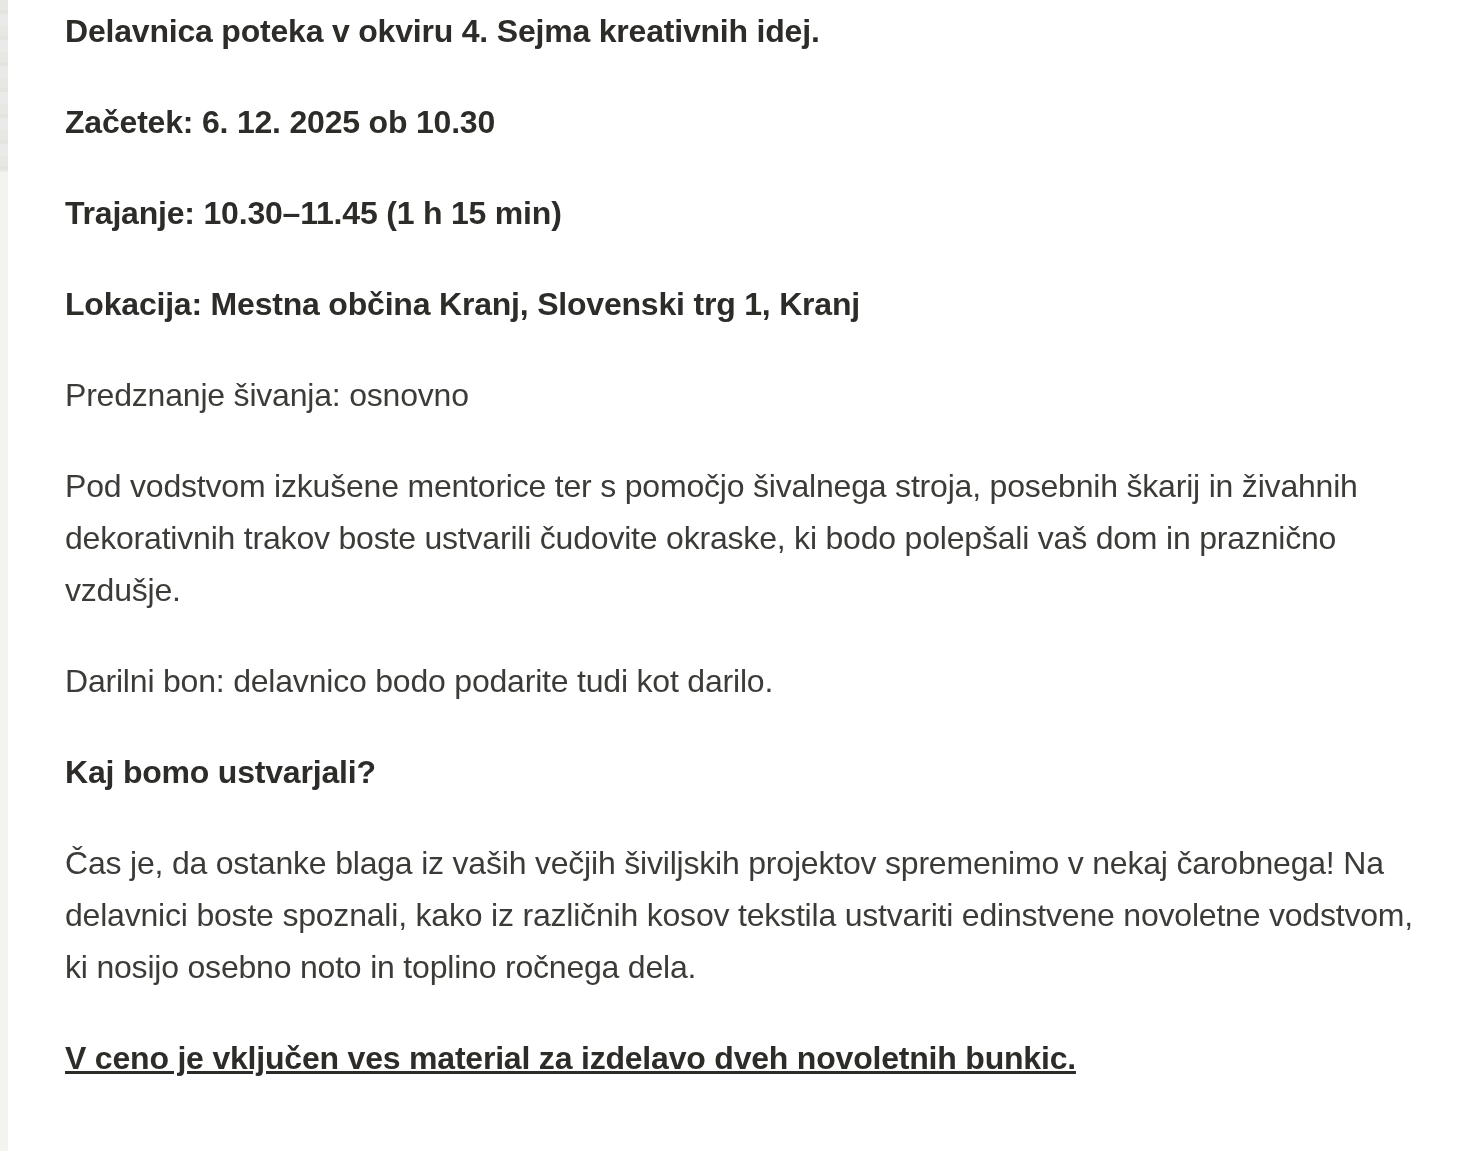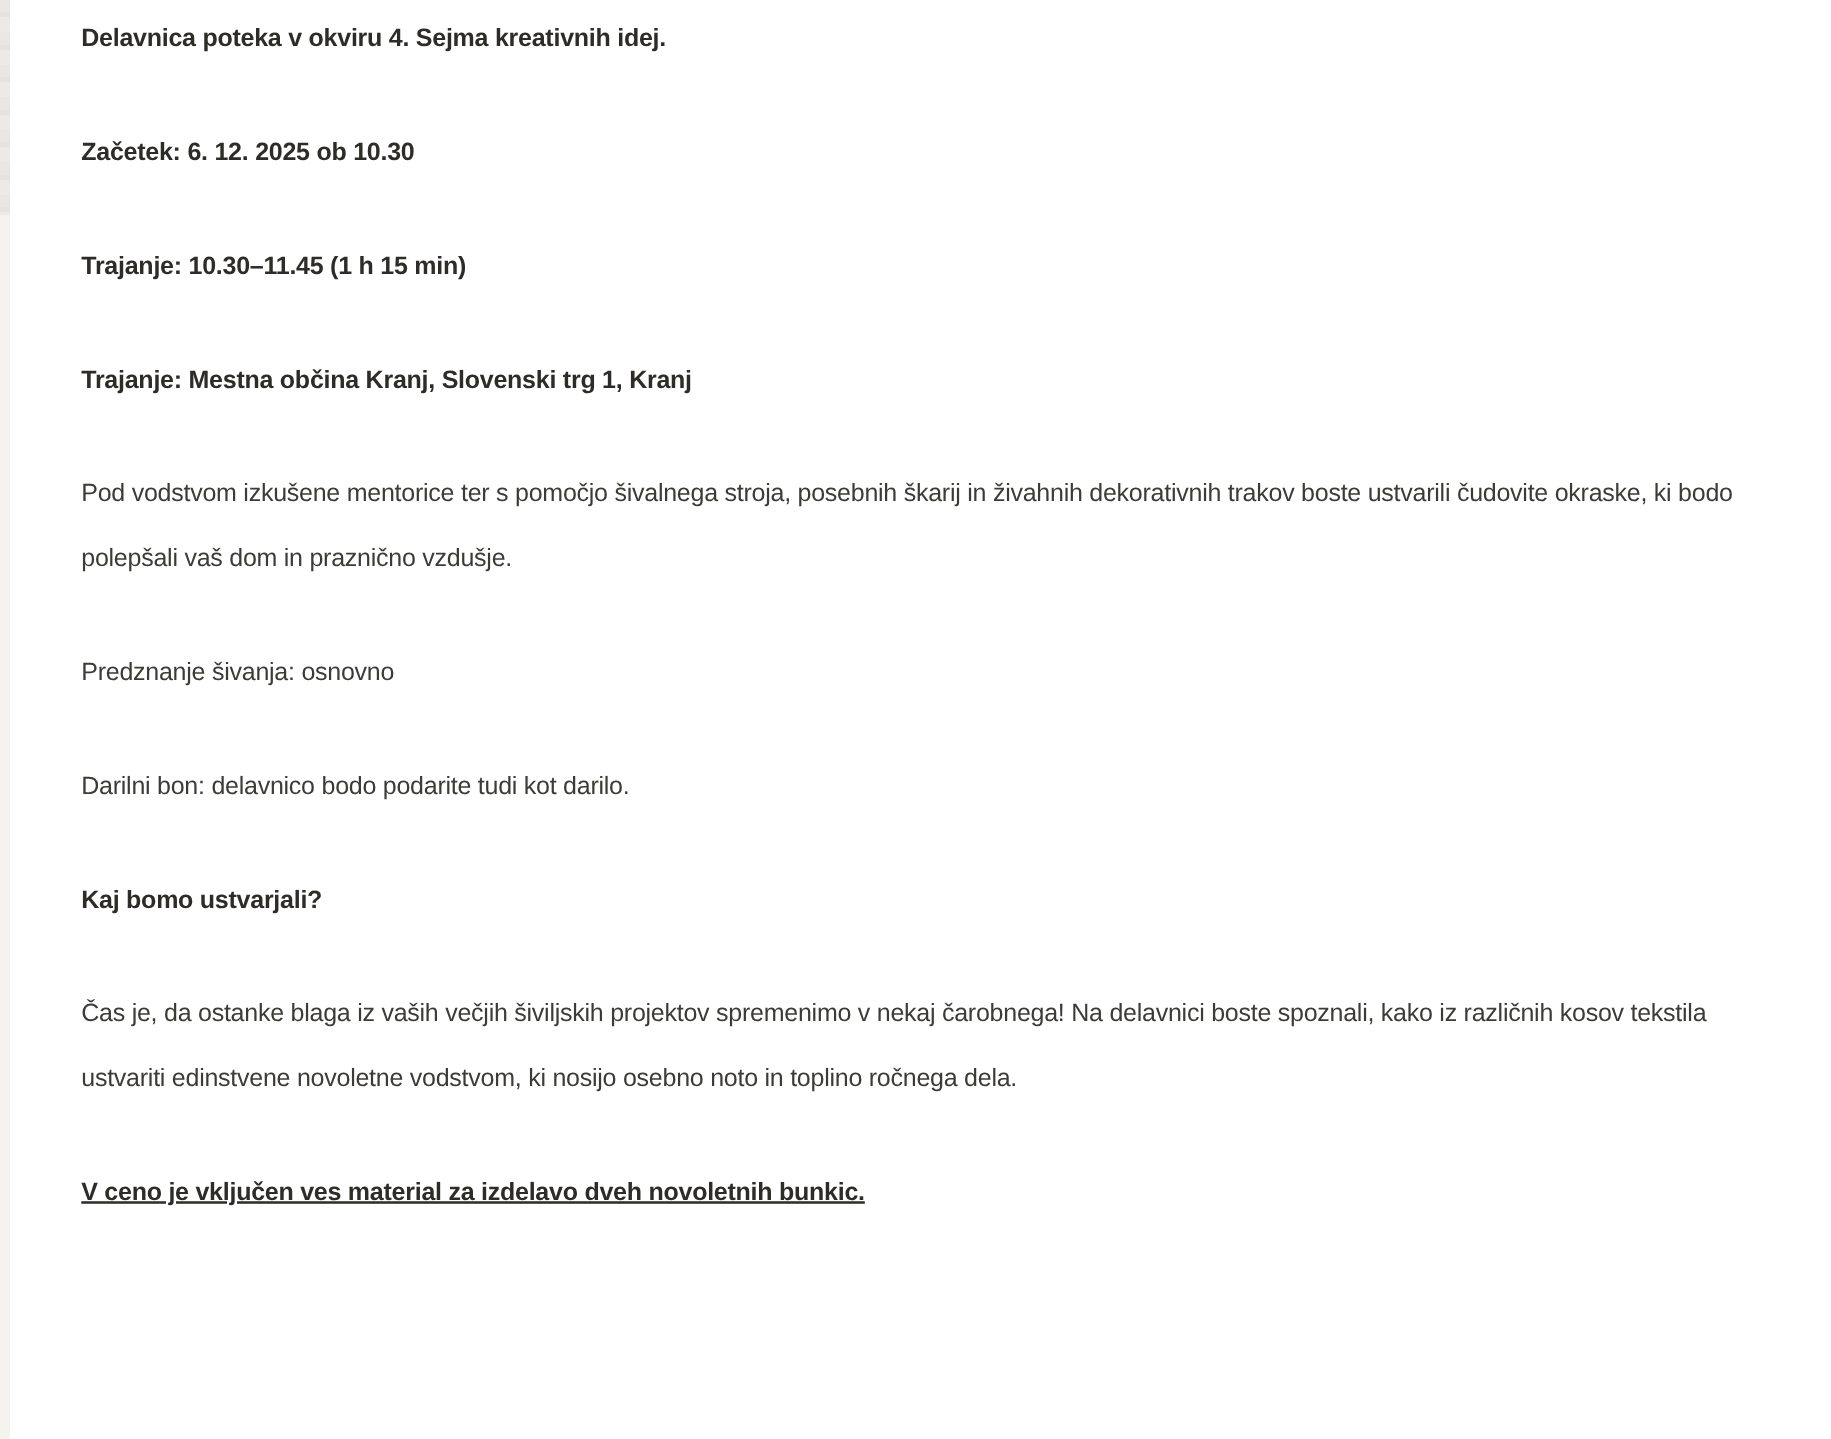--- a/index.html
+++ b/index.html
@@ -41,21 +41,21 @@
   .article {
     position: absolute;
     left: 65px;
     top: 0;
     width: 1372px;
     padding-top: 5px;
     box-sizing: border-box;
   }
   .article p {
     margin: 0 0 39px 0;
-    font-size: 20px;
+    font-size: 32px;
     line-height: 52px;
     letter-spacing: -0.2px;
     color: #3c3b37;
   }
   .article p.bold {
     font-weight: 700;
     color: #2d2c29;
   }
   .article p:last-child {
     margin-bottom: 0;
@@ -67,20 +67,20 @@
 
 <div class="left-strip">
   <div class="strip-top"></div>
   <div class="strip-bottom"></div>
 </div>
 
 <div class="article">
     <p class="bold">Delavnica poteka v okviru 4. Sejma kreativnih idej.</p>
     <p class="bold">Začetek: 6. 12. 2025 ob 10.30</p>
     <p class="bold">Trajanje: 10.30–11.45 (1 h 15 min)</p>
-    <p class="bold">Trajanje: Mestna občina Kranj, Slovenski trg 1, Kranj</p>
+    <p class="bold">Lokacija: Mestna občina Kranj, Slovenski trg 1, Kranj</p>
+    <p class="regular">Predznanje šivanja: osnovno</p>
     <p class="regular">Pod vodstvom izkušene mentorice ter s pomočjo šivalnega stroja, posebnih škarij in živahnih dekorativnih trakov boste ustvarili čudovite okraske, ki bodo polepšali vaš dom in praznično vzdušje.</p>
-    <p class="regular">Predznanje šivanja: osnovno</p>
     <p class="regular">Darilni bon: delavnico bodo podarite tudi kot darilo.</p>
     <p class="bold">Kaj bomo ustvarjali?</p>
     <p class="regular">Čas je, da ostanke blaga iz vaših večjih šiviljskih projektov spremenimo v nekaj čarobnega! Na delavnici boste spoznali, kako iz različnih kosov tekstila ustvariti edinstvene novoletne vodstvom, ki nosijo osebno noto in toplino ročnega dela.</p>
     <p class="bold">V ceno je vključen ves material za izdelavo dveh novoletnih bunkic.</p>
   </div>
 
 </body></html>

